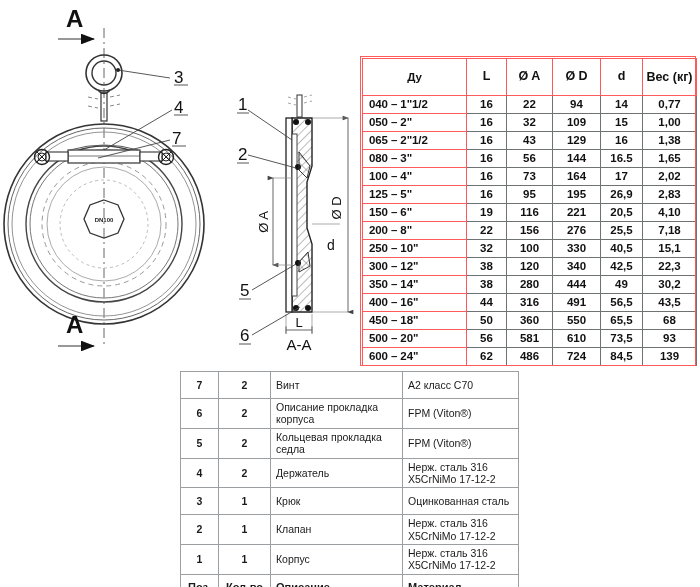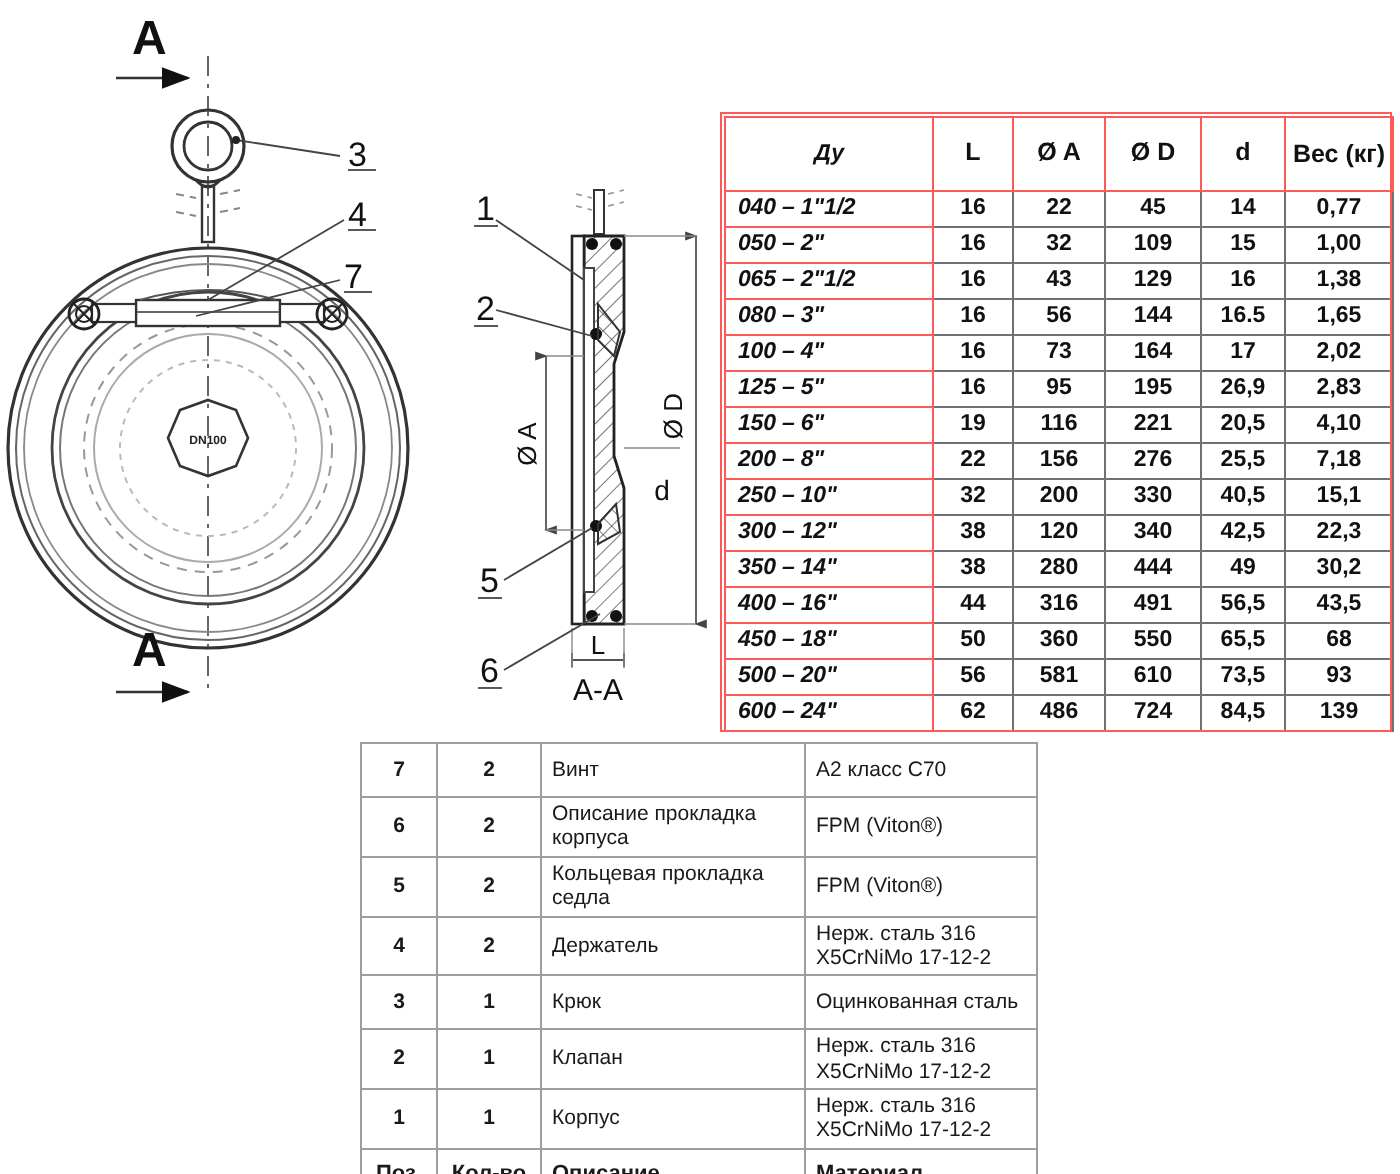--- a/index.html
+++ b/index.html
@@ -60,21 +60,20 @@
     font-size: 12.5px;
   }
   table.spec thead th.hdr-weight { line-height: 1.12; }
   
   table.spec td.dn, table.spec th.dn {
     border: 1.6px solid #ff5a5a;
     text-align: left;
     padding-left: 6px;
     font-size: 11.5px;
     letter-spacing: -0.1px;
-    font-style: italic;
   }
   table.spec th.dn { text-align: center; padding-left: 0; }
   
   #spec-table-wrap::after {
     content:"";
     position:absolute;
     left:-2px; top:-2px;
     width: 336px;
     height: calc(100% + 2px);
     border: 1.8px solid #ff5a5a;
@@ -281,21 +280,21 @@
             <span>Вес</span>
             <span>(кг)</span>
           </th>
         </tr>
       </thead>
       <tbody id="spec-body">
           <tr>
             <td class="dn">040 – 1"1/2</td>
             <td>16</td>
             <td>22</td>
-            <td>45</td>
+            <td>94</td>
             <td>14</td>
             <td>0,77</td>
           </tr>
           <tr>
             <td class="dn">050 – 2"</td>
             <td>16</td>
             <td>32</td>
             <td>109</td>
             <td>15</td>
             <td>1,00</td>
@@ -344,21 +343,21 @@
             <td class="dn">200 – 8"</td>
             <td>22</td>
             <td>156</td>
             <td>276</td>
             <td>25,5</td>
             <td>7,18</td>
           </tr>
           <tr>
             <td class="dn">250 – 10"</td>
             <td>32</td>
-            <td>200</td>
+            <td>100</td>
             <td>330</td>
             <td>40,5</td>
             <td>15,1</td>
           </tr>
           <tr>
             <td class="dn">300 – 12"</td>
             <td>38</td>
             <td>120</td>
             <td>340</td>
             <td>42,5</td>

